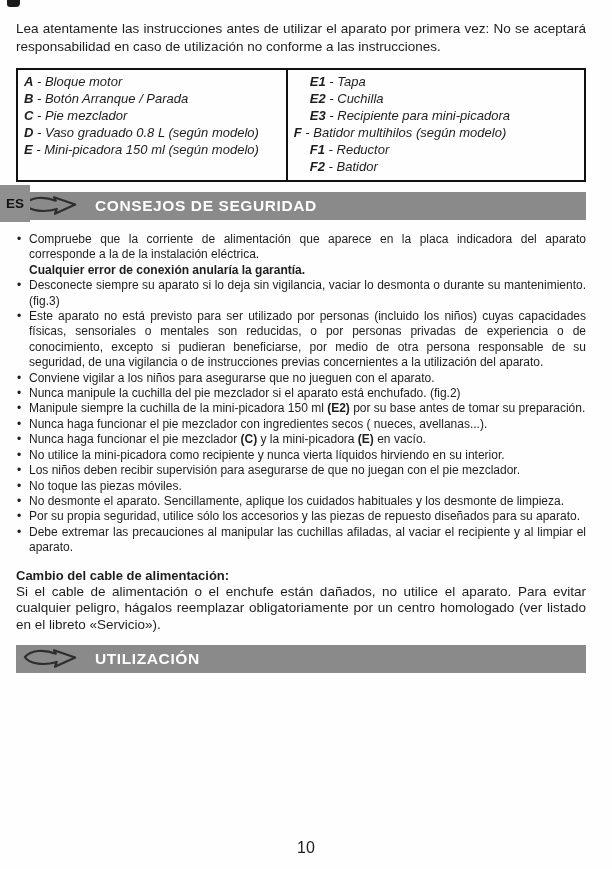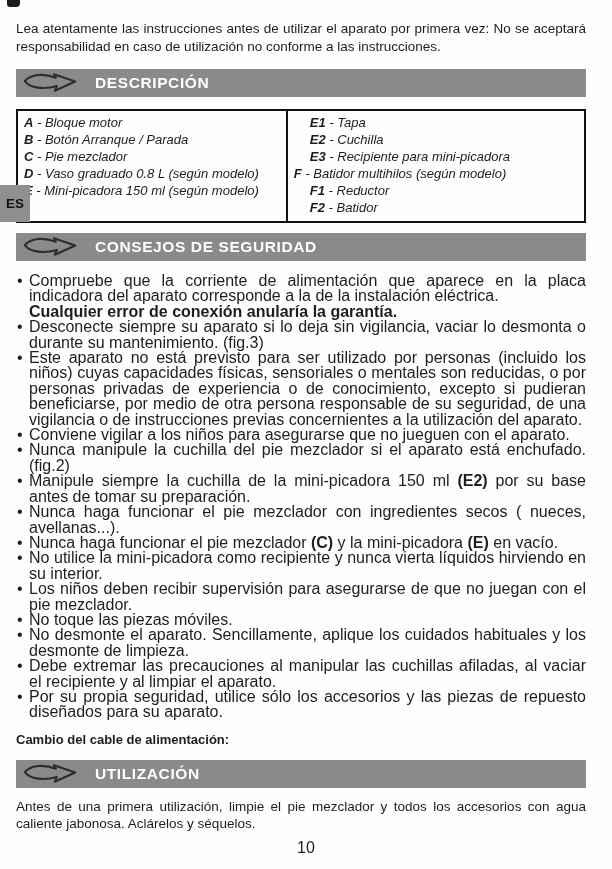--- a/index.html
+++ b/index.html
@@ -20,47 +20,41 @@
   .banner-icon{margin-left:6px;width:60px;height:24px;flex:0 0 auto;display:block;}
   .banner-label{color:#ffffff;font-weight:bold;font-size:15.5px;letter-spacing:0.6px;margin-left:13px;white-space:nowrap;}
   .banner.consejos{margin-top:10px;}
   .banner.utilizacion{margin-top:12px;}
   .parts-table{margin-top:12px;width:100%;border-collapse:collapse;font-size:13px;font-style:italic;}
   .parts-table td{border:2px solid #111;padding:3px 4px 5px 6px;vertical-align:top;}
   .parts-table td.left{width:47.5%;}
   .part-row{line-height:17px;}
   .part-row.indent{padding-left:16px;}
   .part-row b{font-weight:bold;}
-  .safety-list{margin:12px 0 0 0;padding:0;list-style:none;font-size:16px;line-height:15.4px;text-align:justify;}
+  .safety-list{margin:12px 0 0 0;padding:0;list-style:none;font-size:12px;line-height:15.4px;text-align:justify;}
   .safety-list li{position:relative;padding-left:13px;}
   .safety-list li::before{content:"\2022";position:absolute;left:1px;top:0;}
   .cable-heading{margin:12px 0 0 0;font-weight:bold;font-size:13px;line-height:16px;}
   .cable-body{margin:0;font-size:13.5px;line-height:16.5px;text-align:justify;}
   .final-para{margin:10px 0 0 0;font-size:13.5px;line-height:17px;text-align:justify;}
   .page-number{position:absolute;left:0;right:0;bottom:12px;text-align:center;font-size:16px;color:#1d1d1d;margin-top:37px;}
 </style>
 </head>
 <body>
 
 <div class="speck"></div>
 
 <div class="es-tab">
   <span>ES</span>
 </div>
 
 <div class="content">
 
   <p class="intro">Lea atentamente las instrucciones antes de utilizar el aparato por primera vez: No se aceptará responsabilidad en caso de utilización no conforme a las instrucciones.</p>
 
-  <div class="banner">
-    <svg class="banner-icon" viewBox="0 0 62 24" xmlns="http://www.w3.org/2000/svg">
-      <path d="M3,10 C9,3 22,1.5 35,6.5 L33,3 L55,10.5 L34,20 L36,15 C23,19 8,17.5 3,10 Z" fill="none" stroke="#2d2d2d" stroke-width="2.2" stroke-linejoin="round" stroke-linecap="round"></path>
-    </svg>
-    <span class="banner-label">DESCRIPCIÓN</span>
-  </div>
 
   <table class="parts-table">
     <tbody>
         <tr>
       <td class="left" id="parts-left">
             <div class="part-row"><b>A</b> - Bloque motor</div>
             <div class="part-row"><b>B</b> - Botón Arranque / Parada</div>
             <div class="part-row"><b>C</b> - Pie mezclador</div>
             <div class="part-row"><b>D</b> - Vaso graduado 0.8 L (según modelo)</div>
             <div class="part-row"><b>E</b> - Mini-picadora 150 ml (según modelo)</div>
@@ -90,30 +84,30 @@
       <li><span>Este aparato no está previsto para ser utilizado por personas (incluido los niños) cuyas capacidades físicas, sensoriales o mentales son reducidas, o por personas privadas de experiencia o de conocimiento, excepto si pudieran beneficiarse, por medio de otra persona responsable de su seguridad, de una vigilancia o de instrucciones previas concernientes a la utilización del aparato.</span></li>
       <li><span>Conviene vigilar a los niños para asegurarse que no jueguen con el aparato.</span></li>
       <li><span>Nunca manipule la cuchilla del pie mezclador si el aparato está enchufado. (fig.2)</span></li>
       <li><span>Manipule siempre la cuchilla de la mini-picadora 150 ml </span><b>(E2)</b><span> por su base antes de tomar su preparación.</span></li>
       <li><span>Nunca haga funcionar el pie mezclador con ingredientes secos ( nueces, avellanas...).</span></li>
       <li><span>Nunca haga funcionar el pie mezclador </span><b>(C)</b><span> y la mini-picadora </span><b>(E)</b><span> en vacío.</span></li>
       <li><span>No utilice la mini-picadora como recipiente y nunca vierta líquidos hirviendo en su interior.</span></li>
       <li><span>Los niños deben recibir supervisión para asegurarse de que no juegan con el pie mezclador.</span></li>
       <li><span>No toque las piezas móviles.</span></li>
       <li><span>No desmonte el aparato. Sencillamente, aplique los cuidados habituales y los desmonte de limpieza.</span></li>
+      <li><span>Por su propia seguridad, utilice sólo los accesorios y las piezas de repuesto diseñados para su aparato.</span></li>
       <li><span>Debe extremar las precauciones al manipular las cuchillas afiladas, al vaciar el recipiente y al limpiar el aparato.</span></li>
-      <li><span>Por su propia seguridad, utilice sólo los accesorios y las piezas de repuesto diseñados para su aparato.</span></li>
     </ul>
 
   <p class="cable-heading">Cambio del cable de alimentación:</p>
+  <p class="cable-body">Si el cable de alimentación o el enchufe están dañados, no utilice el aparato. Para evitar cualquier peligro, hágalos reemplazar obligatoriamente por un centro homologado (ver listado en el libreto «Servicio»).</p>
 
   <div class="banner utilizacion">
     <svg class="banner-icon" viewBox="0 0 62 24" xmlns="http://www.w3.org/2000/svg">
       <path d="M3,10 C9,3 22,1.5 35,6.5 L33,3 L55,10.5 L34,20 L36,15 C23,19 8,17.5 3,10 Z" fill="none" stroke="#2d2d2d" stroke-width="2.2" stroke-linejoin="round" stroke-linecap="round"></path>
     </svg>
     <span class="banner-label">UTILIZACIÓN</span>
   </div>
 
-  <p class="final-para">Antes de una primera utilización, limpie el pie mezclador y todos los accesorios con agua caliente jabonosa. Aclárelos y séquelos.</p>
 
 </div>
 
 <div class="page-number">10</div>
 
 </body></html>

